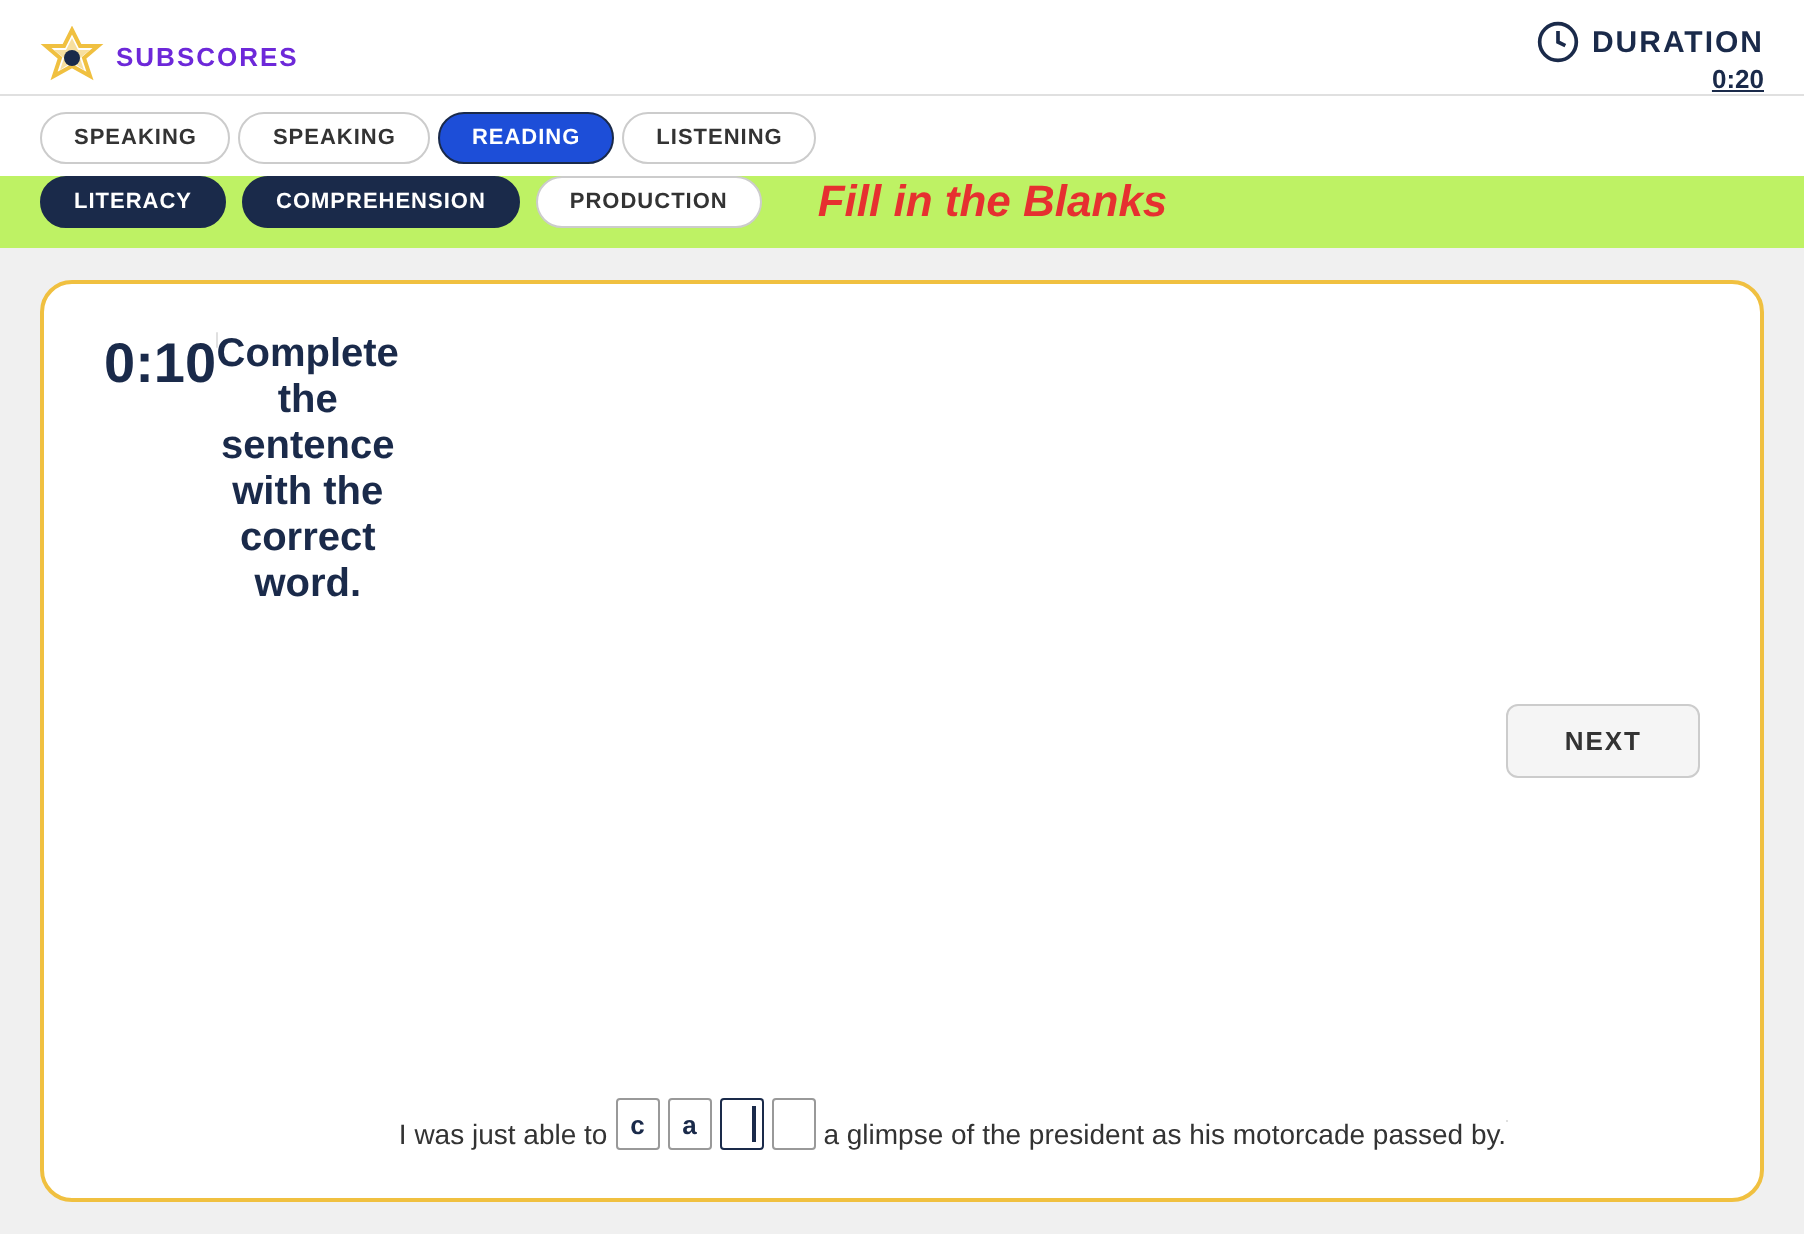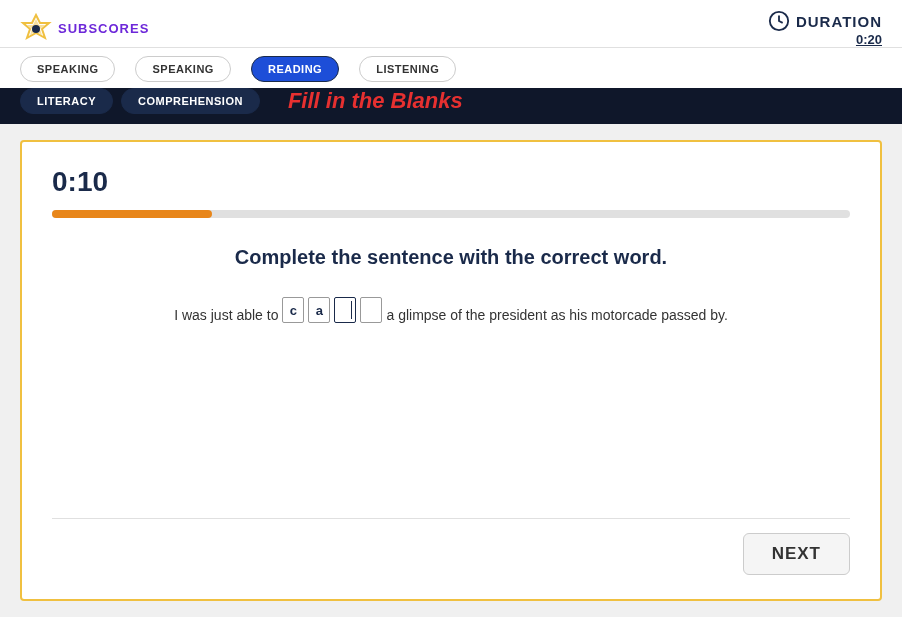--- a/index.html
+++ b/index.html
@@ -71,31 +71,31 @@
       color: #1a2a4a;
       font-weight: bold;
       text-align: right;
       text-decoration: underline;
     }
 
     
     .nav-row1 {
       display: flex;
       align-items: flex-end;
-      gap: 20px;
+      gap: 4px;
       padding: 8px 6px 6px 20px;
       background: #fff;
     }
 
     .nav-row2 {
       display: flex;
       align-items: flex-end;
       gap: 8px;
       padding: 0 20px 10px 20px;
-      background: #0f172a;
+      background: #bef264;
     }
 
     .nav-btn {
       border: 1.5px solid #ccc;
       background: #fff;
       color: #333;
       font-size: 11px;
       font-weight: 700;
       padding: 6px 16px;
       border-radius: 20px;
@@ -128,25 +128,25 @@
       flex: 1;
       padding: 16px 20px;
       background: #f0f0f0;
       display: flex;
       flex-direction: column;
     }
 
     .question-card {
       background: #fff;
       border: 2px solid #f0c040;
-      border-radius: 4px;
+      border-radius: 16px;
       padding: 24px 30px;
       flex: 1;
       display: flex;
-      flex-direction: column;
+      flex-direction: row;
     }
 
     .timer-display {
       font-size: 28px;
       font-weight: 900;
       color: #1a2a4a;
       margin-bottom: 12px;
     }
 
     .progress-bar-container {
@@ -236,21 +236,21 @@
       display: flex;
       justify-content: flex-end;
       align-items: center;
     }
 
     .next-btn {
       background: #f5f5f5;
       border: 1.5px solid #ccc;
       border-radius: 6px;
       padding: 10px 28px;
-      font-size: 17px;
+      font-size: 13px;
       font-weight: 700;
       color: #333;
       cursor: pointer;
       letter-spacing: 1px;
     }
 
     .clock-icon-svg {
       width: 22px;
       height: 22px;
     }
@@ -287,20 +287,21 @@
 <div class="nav-row1">
   <button class="nav-btn">SPEAKING</button>
   <button class="nav-btn">SPEAKING</button>
   <button class="nav-btn active-reading">READING</button>
   <button class="nav-btn">LISTENING</button>
 </div>
 
 <div class="nav-row2">
   <button class="nav-btn active-dark">LITERACY</button>
   <button class="nav-btn active-dark">COMPREHENSION</button>
+  <button class="nav-btn">PRODUCTION</button>
   <span class="fill-in-blanks-title">Fill in the Blanks</span>
 </div>
 
 <div class="main-area">
   <div class="question-card">
 
     <div class="timer-display">0:10</div>
 
     <div class="progress-bar-container">
       <div class="progress-bar-fill"></div>

